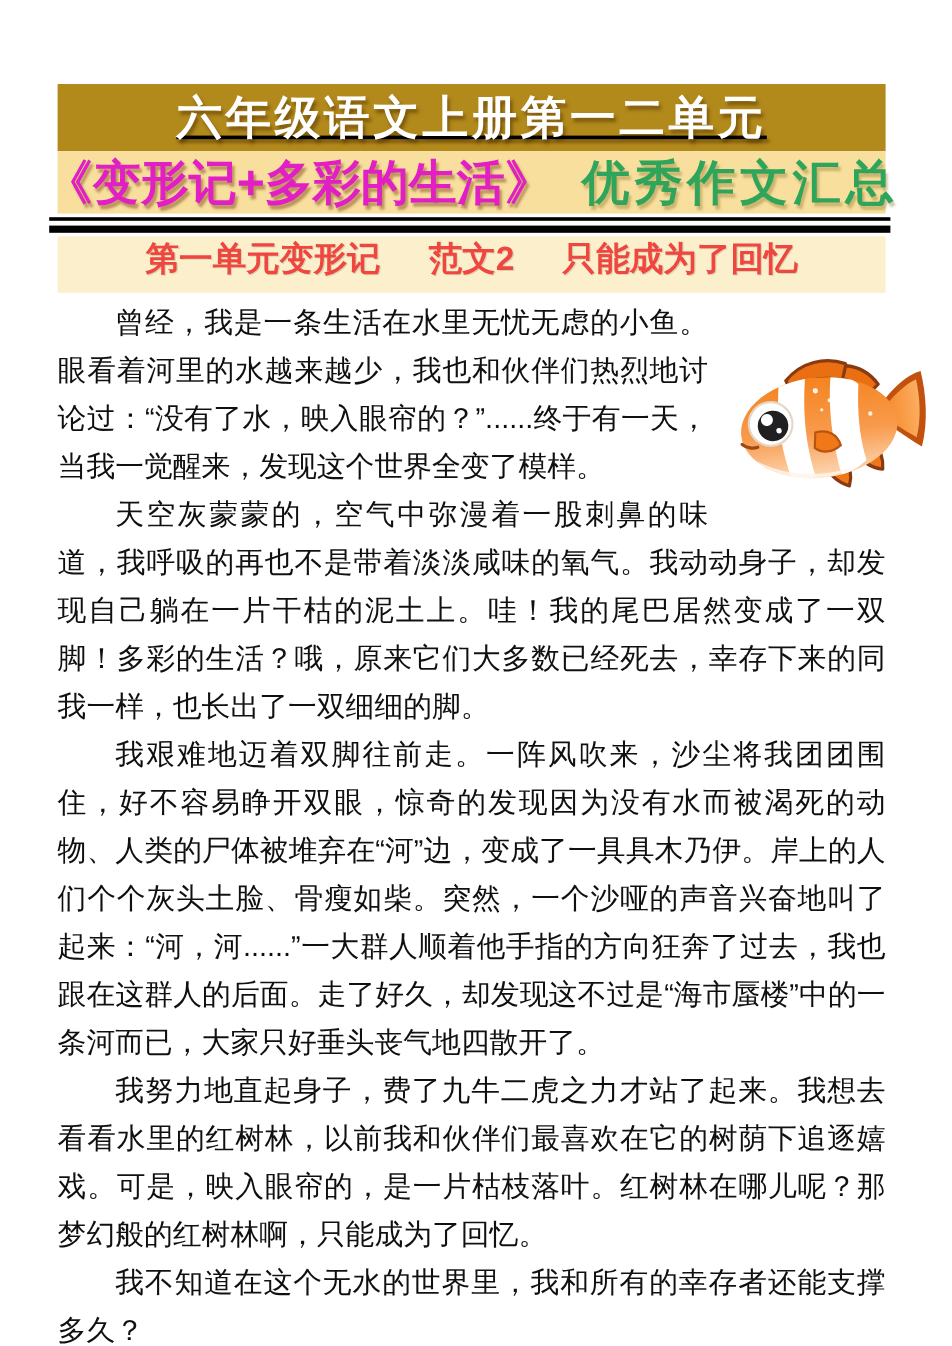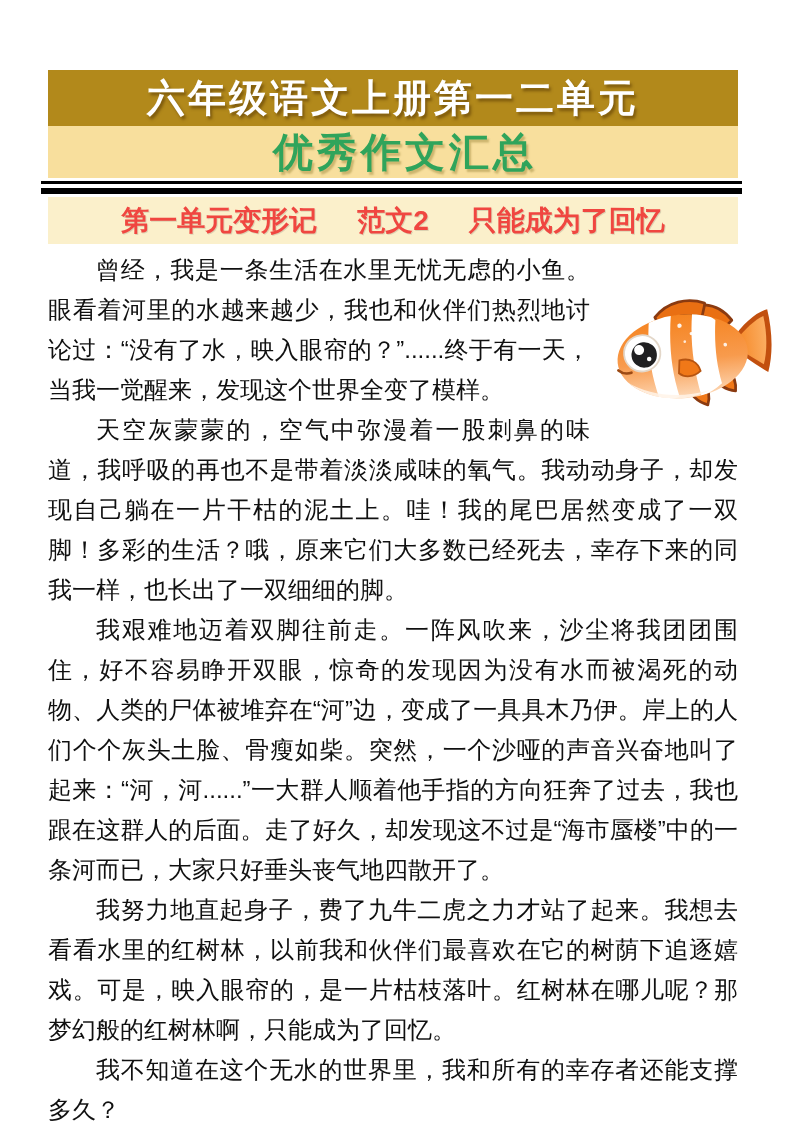--- a/index.html
+++ b/index.html
@@ -6,21 +6,21 @@
   body {
     width:793px; height:1122px;
     font-family:"Liberation Sans","DejaVu Sans",sans-serif;
     position:relative; overflow:hidden;
   }
   .page { position:absolute; left:0; top:0; width:793px; height:1122px; background:#fff; }
   .content { position:absolute; left:48px; top:70px; width:690px; }
 
   .band-gold {
     background:#B2891B; height:56px;
-    display:flex; align-items:center; justify-content:center;
+    display:flex; align-items:center; justify-content:center;text-decoration:underline;
   }
   .band-gold .t {
     color:#ffffff; font-size:38px; font-weight:bold; letter-spacing:3px;
     text-shadow:2px 3px 3px rgba(80,50,0,.55);
     white-space:nowrap;
   }
   .band-yellow {
     background:#F8DF9D; height:52px;
     display:flex; align-items:center; justify-content:center;
     white-space:nowrap;
@@ -35,21 +35,21 @@
     margin-left:24px;
   }
   .divider {
     margin:3px -4px 0 -7px;
     border-top:3px solid #000;
     border-bottom:6px solid #000;
     height:4px; background:#fff;
   }
   .band-cream {
     background:#FBF0CB; height:47px; margin-top:3px;
-    display:flex; align-items:center; justify-content:center;
+    display:flex; justify-content:center;
     white-space:nowrap;
   }
   .band-cream .seg {
     color:#F04640; font-size:28px; font-weight:bold;
     text-shadow:1px 1px 0 rgba(0,0,0,.12);
   }
   .seg-mid { margin:0 40px; }
 
   .essay {
     margin-top:6px;
@@ -69,20 +69,21 @@
 <body>
 
 <div class="page">
   <div class="content">
 
     <div class="band-gold">
       <span class="t">六年级语文上册第一二单元</span>
     </div>
 
     <div class="band-yellow">
+      <span class="magenta">《变形记+多彩的生活》</span>
       <span class="green">优秀作文汇总</span>
     </div>
 
     <div class="divider"></div>
 
     <div class="band-cream">
       <span class="seg">第一单元变形记</span>
       <span class="seg seg-mid">范文2</span>
       <span class="seg">只能成为了回忆</span>
     </div>

